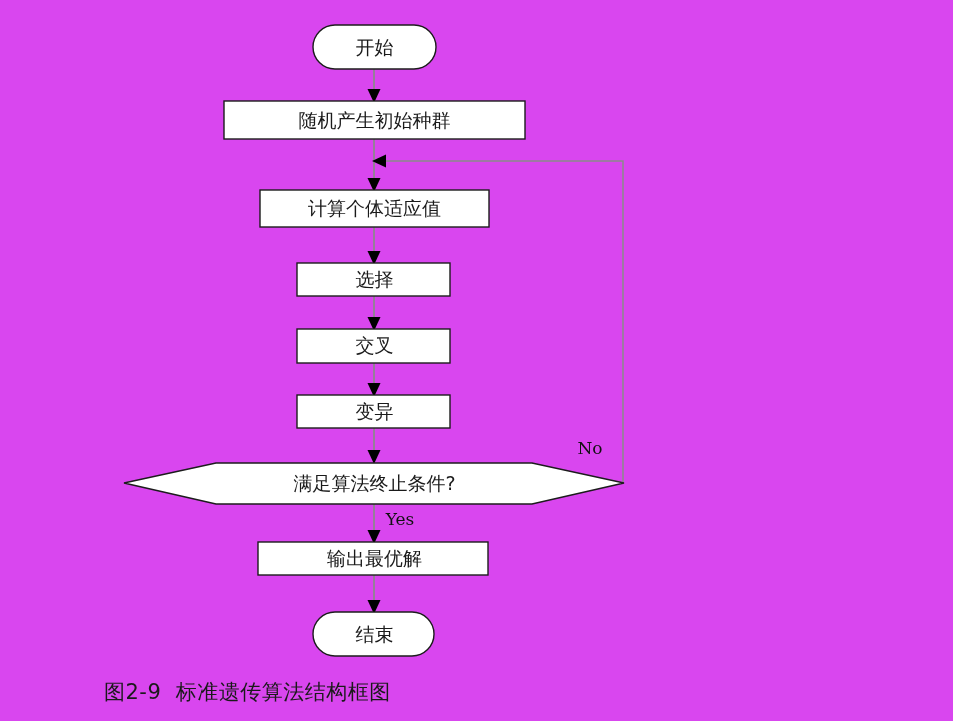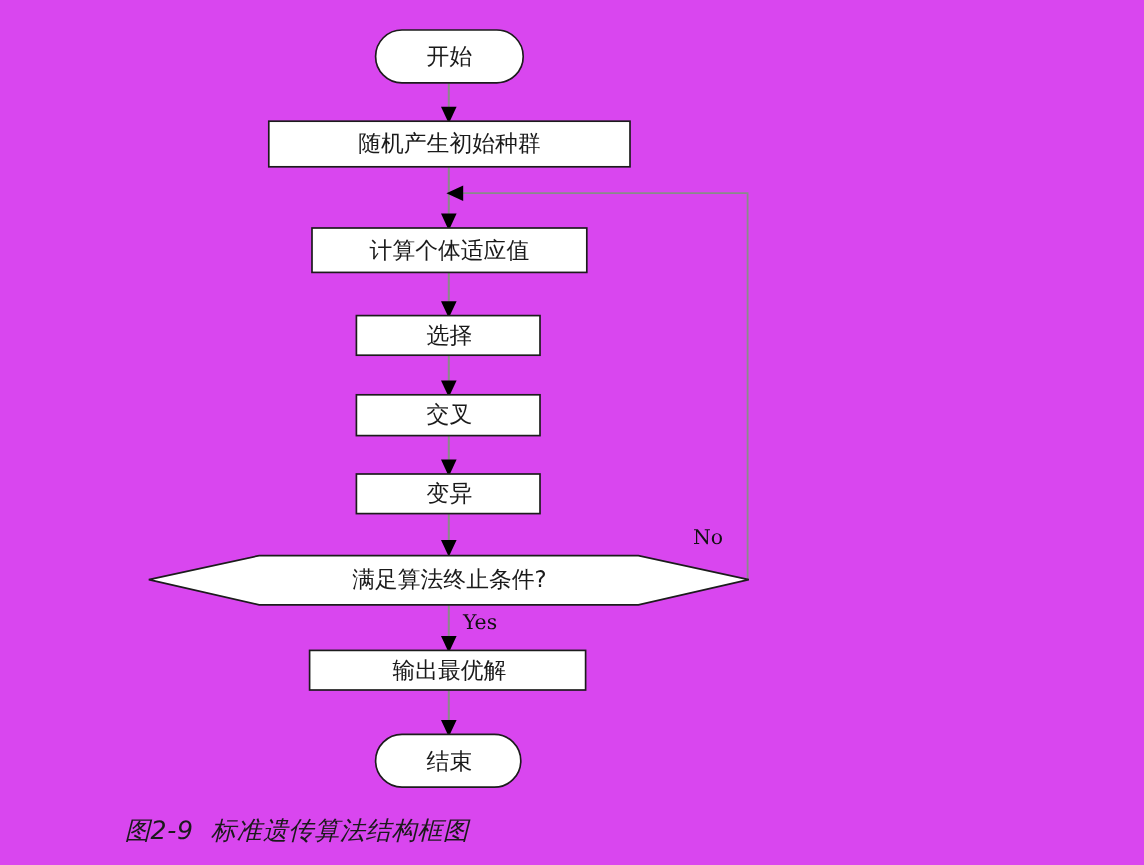--- a/index.html
+++ b/index.html
@@ -71,21 +71,20 @@
   }
   .caption {
     position: absolute;
     left: 104px;
     top: 678px;
     font-family: "DejaVu Sans", "Liberation Sans", sans-serif;
     font-size: 21px;
     color: #1a1a1a;
     white-space: pre;
     letter-spacing: 0.5px;
-    font-style: italic;
   }
 </style>
 </head>
 <body>
 
 <div id="page">
 
   <svg id="flow-svg" viewBox="0 0 953 721">
 
     <g>

